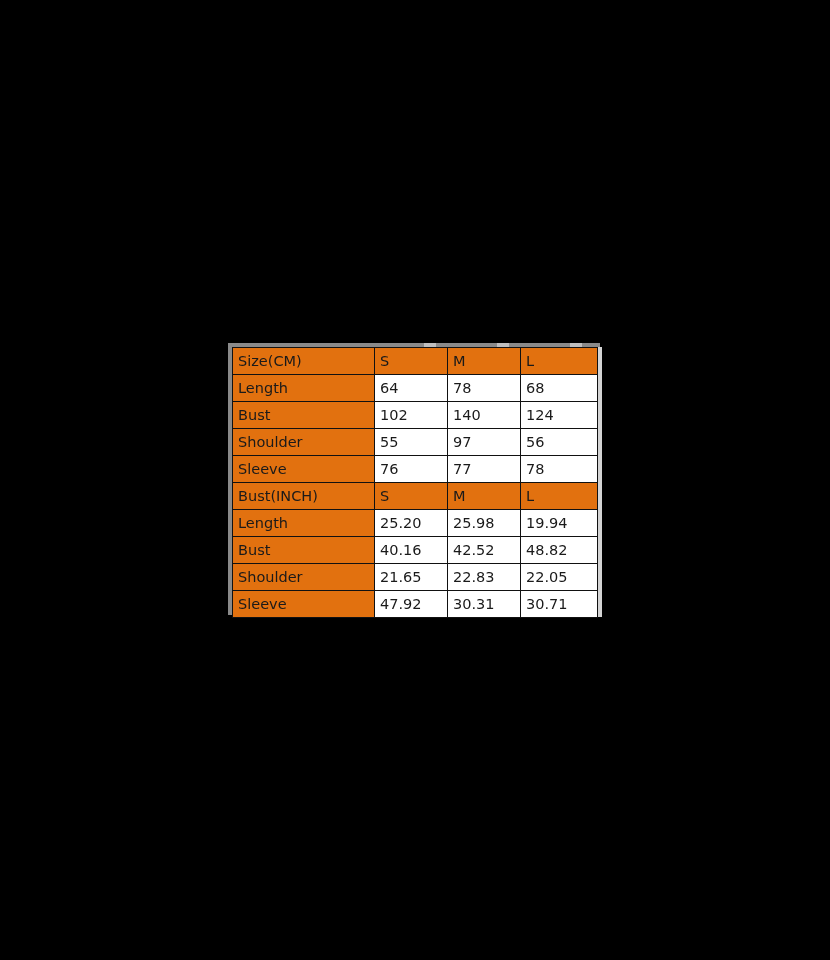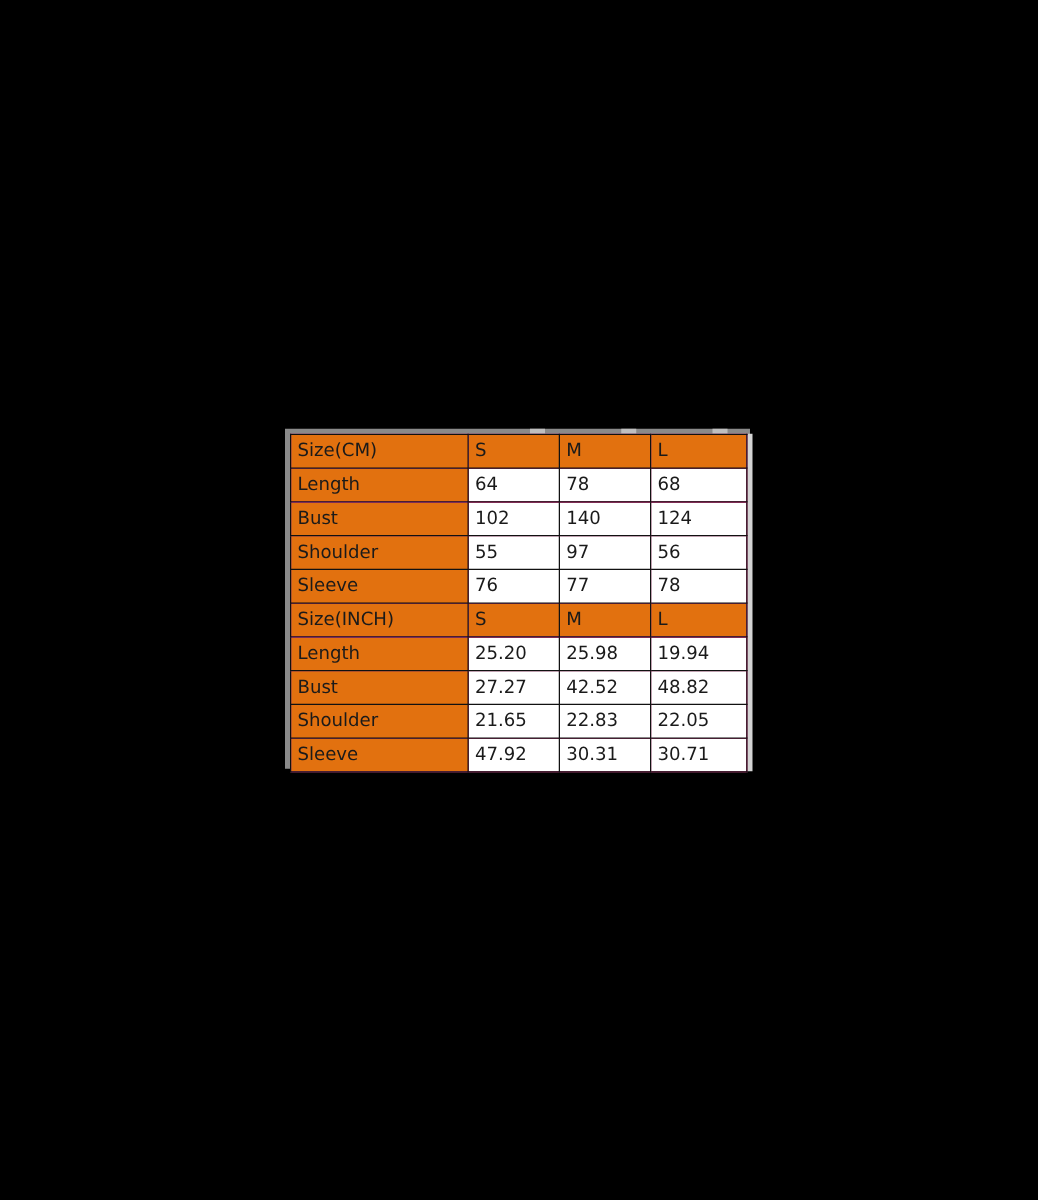--- a/index.html
+++ b/index.html
@@ -44,21 +44,21 @@
   }
 
   
   .size-table {
     position: absolute;
     left: 232px;
     top: 347px;
     width: 366px;
     border-collapse: collapse;
     table-layout: fixed;
-    background: #ec4899;
+    background: #14b8a6;
   }
   .size-table td {
     border: 1px solid #111111;
     height: 26px;
     padding: 0 0 0 5px;
     font-size: 14.5px;
     line-height: 26px;
     color: #1a1a1a;
     white-space: nowrap;
     overflow: hidden;
@@ -138,36 +138,36 @@
       </tr>
 
       <tr>
         <td class="c-orange">Sleeve</td>
         <td class="c-white">76</td>
         <td class="c-white">77</td>
         <td class="c-white">78</td>
       </tr>
 
       <tr>
-        <td class="c-orange">Size(INCH)</td>
+        <td class="c-orange">Bust(INCH)</td>
         <td class="c-orange">S</td>
         <td class="c-orange">M</td>
         <td class="c-orange">L</td>
       </tr>
 
       <tr>
         <td class="c-orange">Length</td>
         <td class="c-white">25.20</td>
         <td class="c-white">25.98</td>
         <td class="c-white">19.94</td>
       </tr>
 
       <tr>
         <td class="c-orange">Bust</td>
-        <td class="c-white">27.27</td>
+        <td class="c-white">40.16</td>
         <td class="c-white">42.52</td>
         <td class="c-white">48.82</td>
       </tr>
 
       <tr>
         <td class="c-orange">Shoulder</td>
         <td class="c-white">21.65</td>
         <td class="c-white">22.83</td>
         <td class="c-white">22.05</td>
       </tr>

